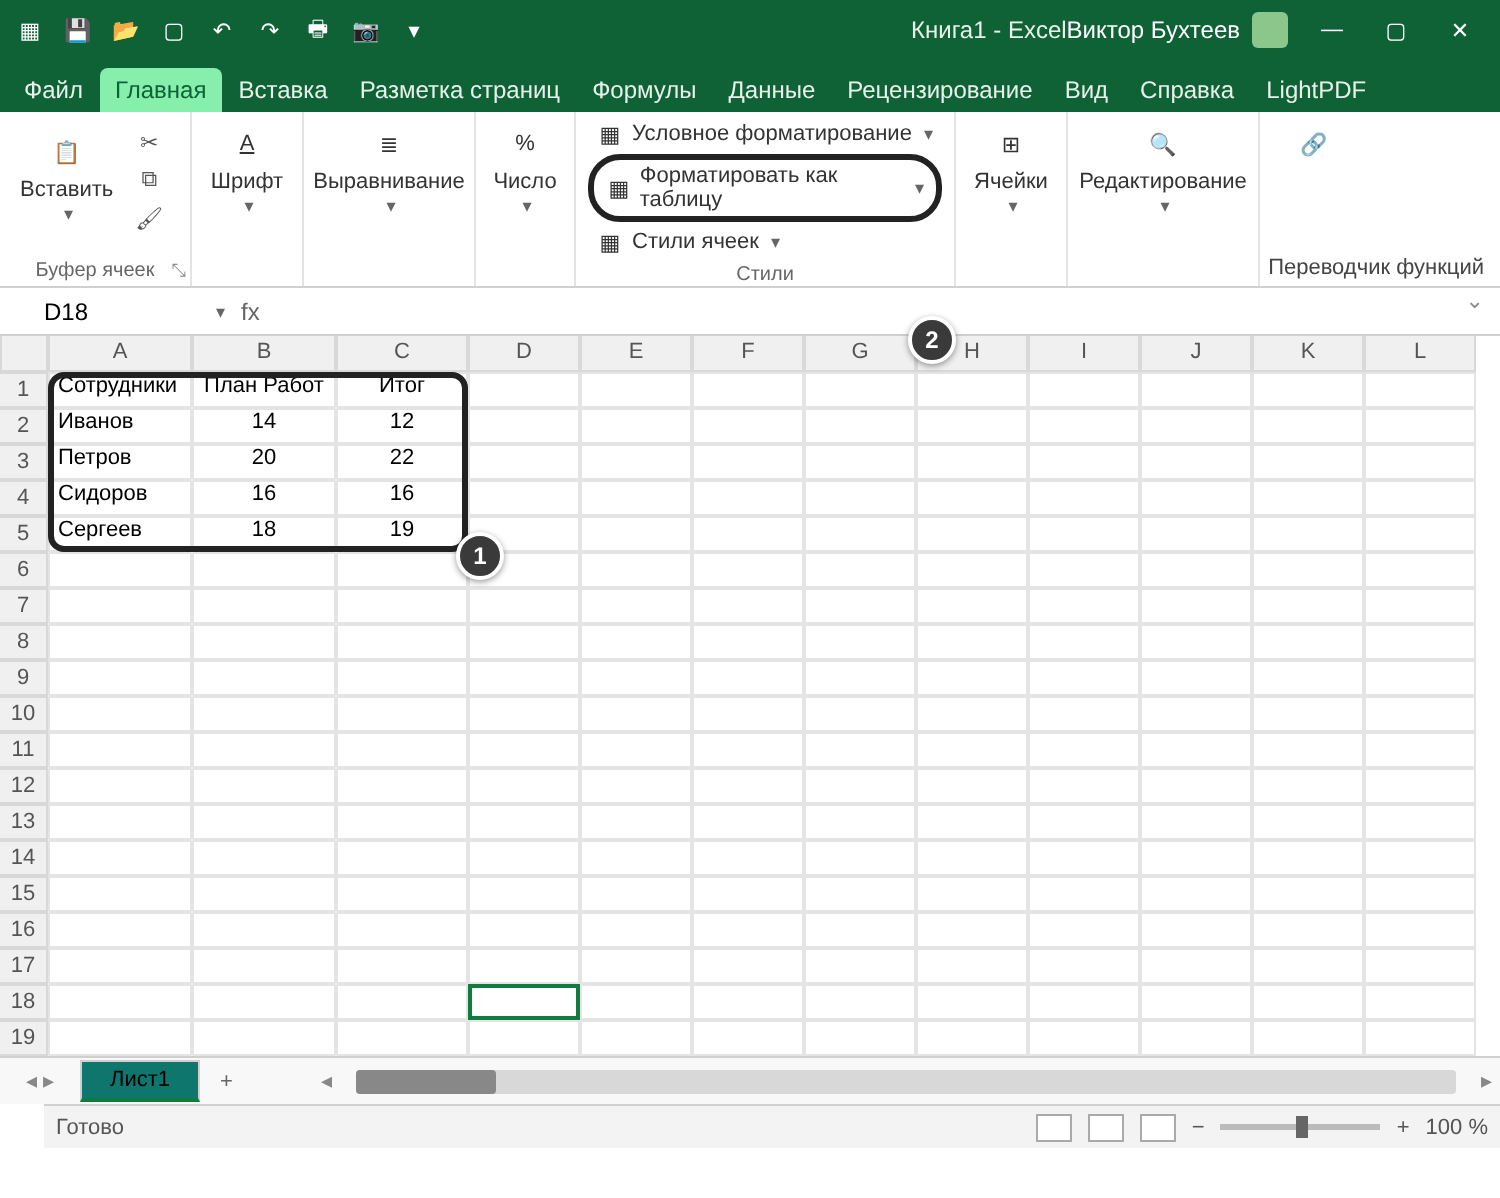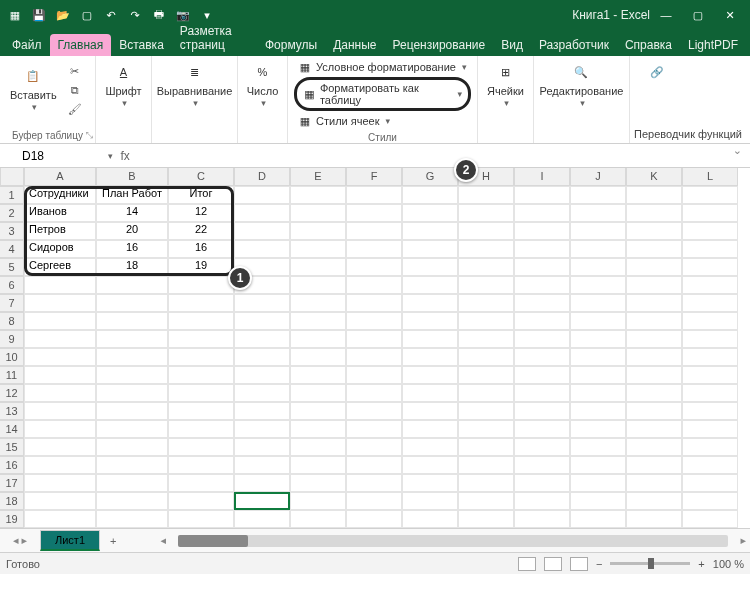--- a/index.html
+++ b/index.html
@@ -9,21 +9,21 @@
 .titlebar .qat { display: flex; align-items: center; gap: 2px; }
 .qat-btn { width: 22px; height: 22px; display: flex; align-items: center; justify-content: center; font-size: 11px; color: #fff; }
 .titlebar .title { flex: 1; text-align: right; font-size: 12px; color: #e8f0ea; }
 .titlebar .user { display: flex; align-items: center; gap: 6px; font-size: 12px; margin-right: 6px; }
 .avatar { width: 18px; height: 18px; background: #8bc78b; border-radius: 3px; }
 .titlebar .winbtns { display: flex; }
 .winbtn { width: 32px; height: 30px; display: flex; align-items: center; justify-content: center; font-size: 11px; color: #fff; }
 
 .tabs { height: 26px; background: #0f6236; display: flex; align-items: flex-end; padding: 0 4px; }
 .tab { padding: 4px 8px; font-size: 12px; color: #e8f0ea; cursor: pointer; }
-.tab.active { background: #f9a8d4; color: #0f6236; border-radius: 4px 4px 0 0; }
+.tab.active { background: #86efac; color: #0f6236; border-radius: 4px 4px 0 0; }
 
 .ribbon { height: 88px; background: #fff; border-bottom: 1px solid #d0d0d0; display: flex; position: relative; }
 .rgroup { border-right: 1px solid #e4e4e4; padding: 2px 6px; display: flex; flex-direction: column; justify-content: space-between; position: relative; }
 .rgroup-label { font-size: 10px; color: #666; text-align: center; padding-top: 2px; }
 .rgroup-body { display: flex; align-items: flex-start; gap: 4px; padding-top: 4px; }
 .bigbtn { display: flex; flex-direction: column; align-items: center; font-size: 11px; color: #333; gap: 1px; padding: 2px 4px; }
 .bigbtn .ico { width: 24px; height: 24px; display: flex; align-items: center; justify-content: center; }
 .smallstack { display: flex; flex-direction: column; gap: 1px; }
 .smallbtn { width: 20px; height: 18px; display: flex; align-items: center; justify-content: center; font-size: 11px; color: #555; }
 .corner { position: absolute; right: 2px; bottom: 2px; font-size: 9px; color: #888; }
@@ -51,21 +51,21 @@
 
 .table-overlay { position: absolute; left: 24px; top: 18px; width: 210px; height: 90px; border: 3px solid #222; border-radius: 8px; pointer-events: none; z-index: 20; }
 
 .sheet-tabs { height: 24px; border-top: 1px solid #d0d0d0; display: flex; align-items: center; font-size: 11px; background: #f8f8f8; }
 .sheet-nav { width: 40px; display: flex; justify-content: center; color: #888; }
 .sheet-tab { padding: 3px 14px; background: #0f766e; border: 1px solid #d0d0d0; border-bottom: 2px solid #0f7b3e; }
 .sheet-add { padding: 0 10px; color: #666; }
 .hscroll { flex: 1; margin: 0 8px; height: 12px; background: #d8d8d8; border-radius: 2px; position: relative; }
 .hscroll .thumb { position: absolute; left: 0; width: 70px; height: 12px; background: #888; border-radius: 2px; }
 
-.statusbar { height: 22px; background: #f3f3f3; border-top: 1px solid #d0d0d0; display: flex; align-items: center; font-size: 11px; color: #555; padding: 0 6px; justify-content: space-between; }
+.statusbar { height: 22px; background: #f3f3f3; border-top: 1px solid #d0d0d0; display: flex; align-items: center; font-size: 11px; color: #555; padding: 0 6px; justify-content: space-between; margin-left: 22px; }
 .statusbar .right { display: flex; align-items: center; gap: 8px; }
 .viewbtn { width: 18px; height: 14px; border: 1px solid #aaa; background: #fff; }
 .zoom-slider { width: 80px; height: 3px; background: #bbb; position: relative; }
 .zoom-slider .zthumb { position: absolute; left: 38px; top: -4px; width: 6px; height: 11px; background: #666; }
 .dd { font-size: 9px; color: #666; margin-left: 2px; }
 </style>
 </head>
 <body>
 
 <div class="titlebar">
@@ -74,56 +74,59 @@
     <div class="qat-btn">💾</div>
     <div class="qat-btn">📂</div>
     <div class="qat-btn">▢</div>
     <div class="qat-btn">↶</div>
     <div class="qat-btn">↷</div>
     <div class="qat-btn">🖶</div>
     <div class="qat-btn">📷</div>
     <div class="qat-btn">▾</div>
   </div>
   <div class="title">Книга1 - Excel</div>
+  <div class="user">
+    <span>Виктор Бухтеев</span>
+    <span class="avatar"></span>
+  </div>
   <div class="winbtns">
     <div class="winbtn">—</div>
     <div class="winbtn">▢</div>
     <div class="winbtn">✕</div>
   </div>
 </div>
 
 <div class="tabs">
   <div class="tab">Файл</div>
   <div class="tab active">Главная</div>
   <div class="tab">Вставка</div>
   <div class="tab">Разметка страниц</div>
   <div class="tab">Формулы</div>
   <div class="tab">Данные</div>
   <div class="tab">Рецензирование</div>
   <div class="tab">Вид</div>
-  <div class="tab">Разработчик</div>
   <div class="tab">Справка</div>
   <div class="tab">LightPDF</div>
 </div>
 
 <div class="ribbon">
   <div class="rgroup" style="width:96px">
     <div class="rgroup-body">
       <div class="bigbtn">
         <span class="ico">📋</span>
         <span>Вставить</span>
         <span class="dd">▾</span>
       </div>
       <div class="smallstack">
         <div class="smallbtn">✂</div>
         <div class="smallbtn">⧉</div>
         <div class="smallbtn">🖌</div>
       </div>
     </div>
-    <div class="rgroup-label">Буфер таблицу</div>
+    <div class="rgroup-label">Буфер ячеек</div>
     <div class="corner">⤡</div>
   </div>
 
   <div class="rgroup" style="width:56px">
     <div class="bigbtn">
       <span class="ico">
           <u>A</u>
         </span>
       <span>Шрифт</span>
       <span class="dd">▾</span>

